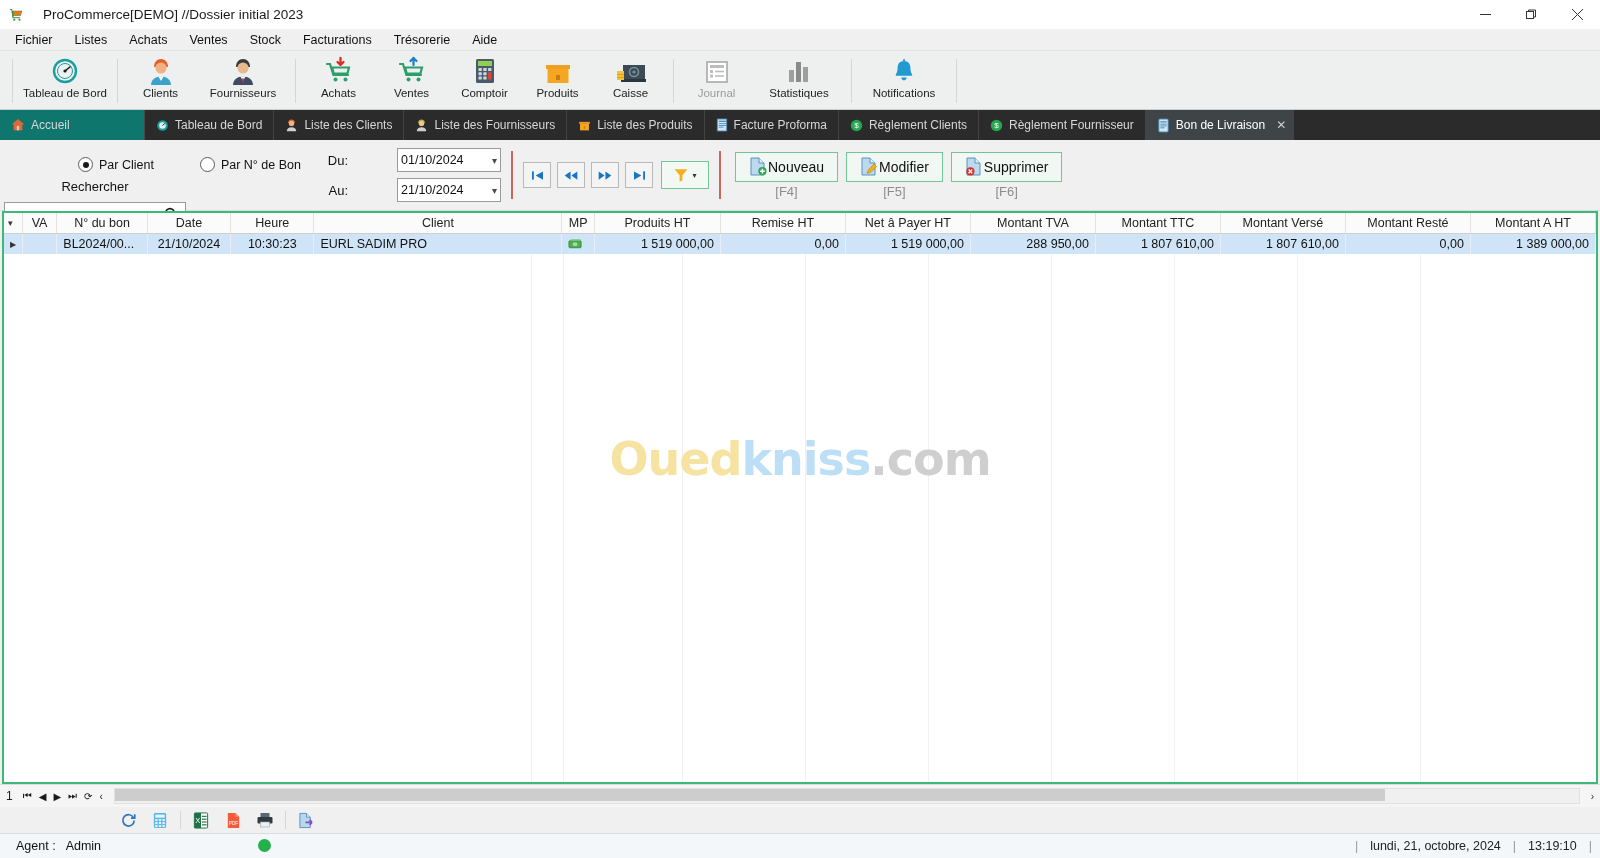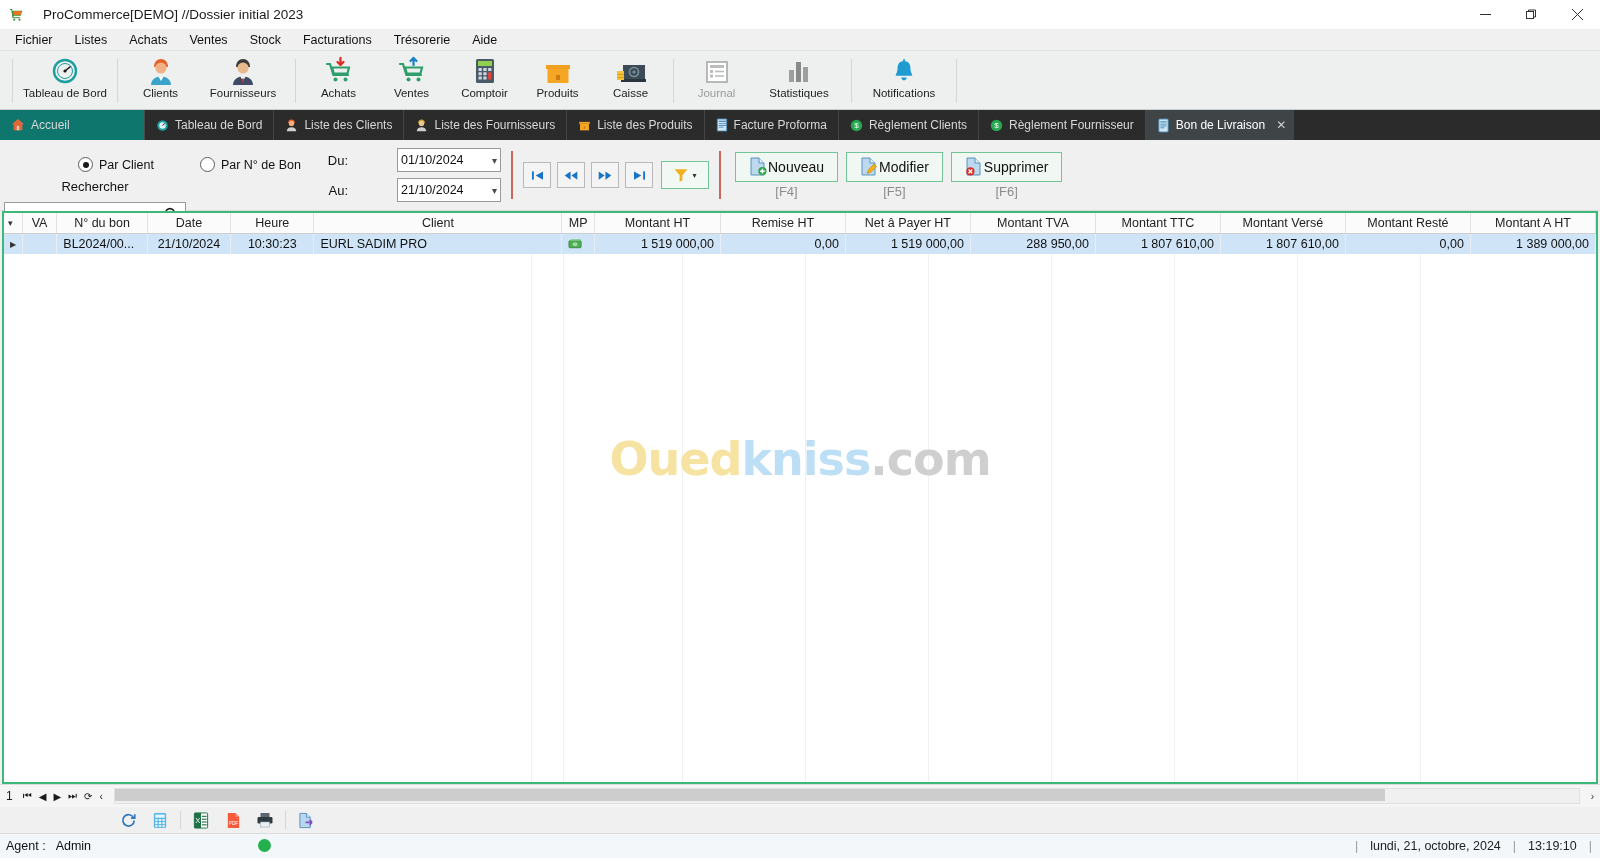--- a/index.html
+++ b/index.html
@@ -104,21 +104,21 @@
   .hsc-end{font-size:10px;color:#333;padding-right:6px;}
 
   
   .exportbar{height:26px;background:#f0f0f0;display:flex;align-items:center;flex:0 0 26px;padding-left:112px;gap:0;}
   .ex-btn{width:32px;height:24px;display:flex;align-items:center;justify-content:center;}
   .ex-sep{width:1px;height:18px;background:#d6d6d6;margin:0 4px;}
 
   
   .statusbar{height:24px;background:#f3f7fa;border-top:1px solid #dcdcdc;display:flex;align-items:center;
              flex:0 0 24px;font-size:12.5px;color:#111;position:relative;}
-  .agent{padding-left:6px;}
+  .agent{padding-left:16px;}
   .agentname{margin-left:10px;}
   .greendot{position:absolute;left:258px;top:5px;width:13px;height:13px;border-radius:50%;background:#22b14c;}
   .st-right{margin-left:auto;display:flex;align-items:center;gap:12px;padding-right:8px;color:#222;}
   .st-pipe{color:#9a9a9a;}
   svg{display:block;}
 </style>
 </head>
 <body>
 
 <div class="app">
@@ -585,21 +585,21 @@
       </colgroup>
       <thead>
         <tr>
           <th style="text-align:left;padding-left:4px;font-size:9px;color:#333;">▾</th>
           <th>VA</th>
           <th>N° du bon</th>
           <th>Date</th>
           <th>Heure</th>
           <th>Client</th>
           <th>MP</th>
-          <th>Montant HT</th>
+          <th>Produits HT</th>
           <th>Remise HT</th>
           <th>Net â Payer HT</th>
           <th>Montant TVA</th>
           <th>Montant TTC</th>
           <th>Montant Versé</th>
           <th>Montant Resté</th>
           <th>Montant A HT</th>
         </tr>
       </thead>
       <tbody>

